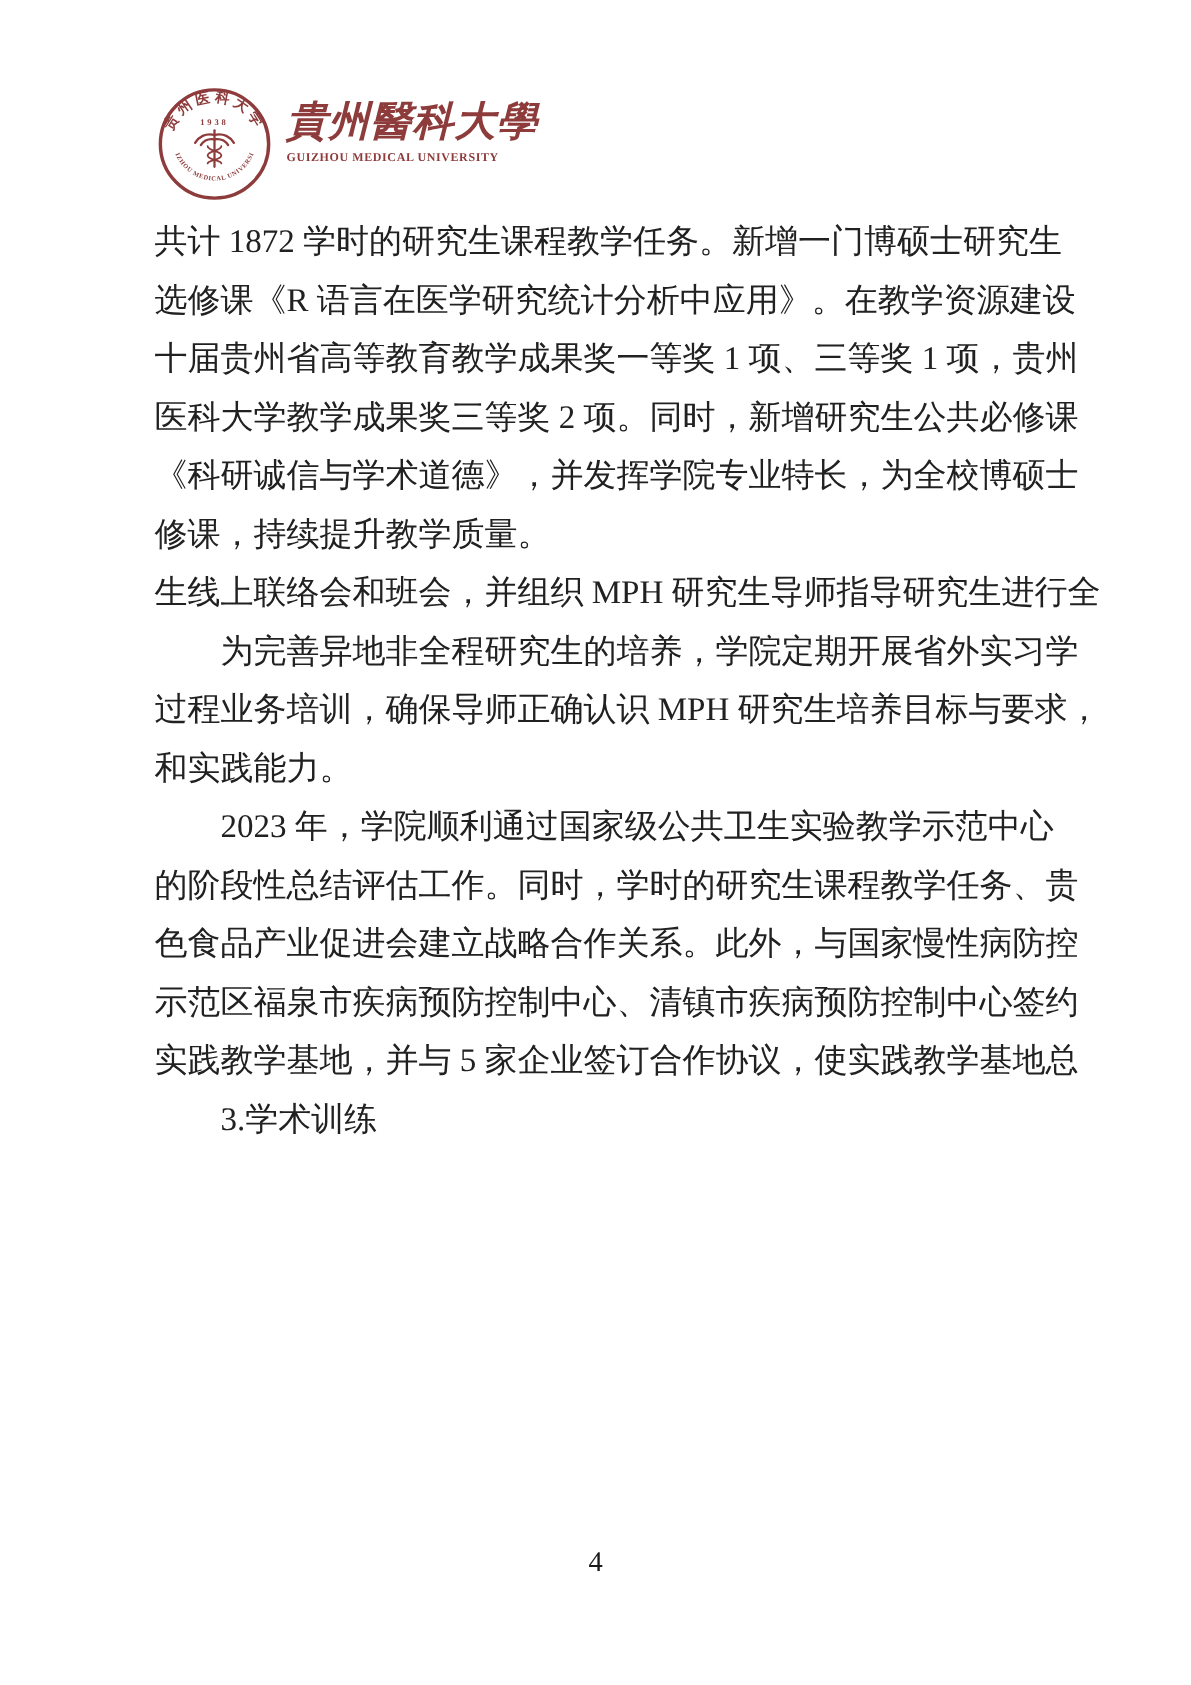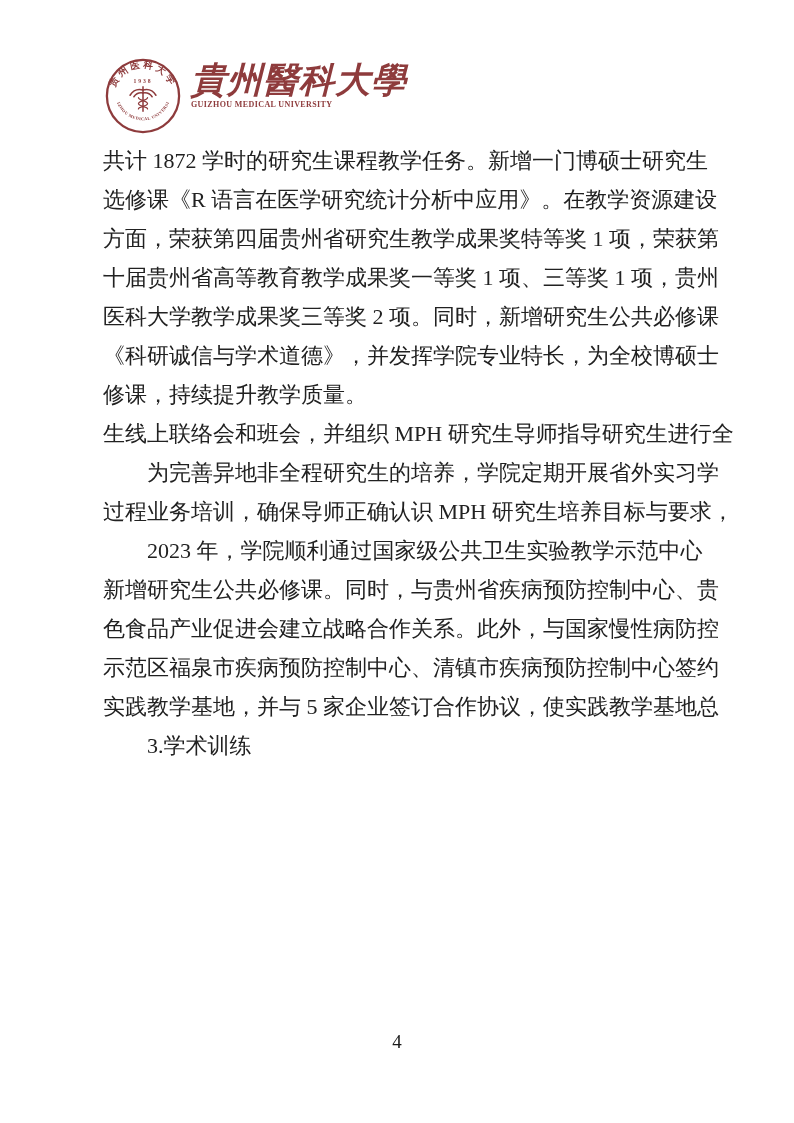--- a/index.html
+++ b/index.html
@@ -26,21 +26,21 @@
     width: 76px;
     height: 76px;
     flex: 0 0 auto;
   }
   .wordmark-block {
     margin-left: 10px;
     padding-top: 6px;
     color: #8e3b3c;
   }
   .wordmark {
-    font-size: 35px;
+    font-size: 27px;
     font-weight: bold;
     font-style: italic;
     letter-spacing: 1px;
     color: #8e3b3c;
     line-height: 34px;
     font-family: "Liberation Serif", "DejaVu Serif", serif;
   }
   .wordmark-sub {
     margin-top: 2px;
     font-size: 8px;
@@ -118,30 +118,30 @@
     </svg>
     <div class="wordmark-block">
       <div class="wordmark">貴州醫科大學</div>
       <div class="wordmark-sub">GUIZHOU MEDICAL UNIVERSITY</div>
     </div>
   </div>
 
   <div class="body-text">
     <div class="line">共计 1872 学时的研究生课程教学任务。新增一门博硕士研究生</div>
     <div class="line">选修课《R 语言在医学研究统计分析中应用》。在教学资源建设</div>
-    <div class="line">方面，荣获第四届贵州省研究生教学成果奖特等奖 1 项，荣获第</div>
     <div class="line">十届贵州省高等教育教学成果奖一等奖 1 项、三等奖 1 项，贵州</div>
     <div class="line">医科大学教学成果奖三等奖 2 项。同时，新增研究生公共必修课</div>
     <div class="line">《科研诚信与学术道德》，并发挥学院专业特长，为全校博硕士</div>
     <div class="line para-end">修课，持续提升教学质量。</div>
     <div class="line">生线上联络会和班会，并组织 MPH 研究生导师指导研究生进行全</div>
     <div class="line indent">为完善异地非全程研究生的培养，学院定期开展省外实习学</div>
     <div class="line">过程业务培训，确保导师正确认识 MPH 研究生培养目标与要求，</div>
+    <div class="line para-end">和实践能力。</div>
     <div class="line indent">2023 年，学院顺利通过国家级公共卫生实验教学示范中心</div>
-    <div class="line">新增研究生公共必修课。同时，与贵州省疾病预防控制中心、贵</div>
+    <div class="line">的阶段性总结评估工作。同时，学时的研究生课程教学任务、贵</div>
     <div class="line">色食品产业促进会建立战略合作关系。此外，与国家慢性病防控</div>
     <div class="line">示范区福泉市疾病预防控制中心、清镇市疾病预防控制中心签约</div>
     <div class="line">实践教学基地，并与 5 家企业签订合作协议，使实践教学基地总</div>
     <div class="line para-end indent">3.学术训练</div>
   </div>
 
   <div class="footer">4</div>
 
 </div>
 

